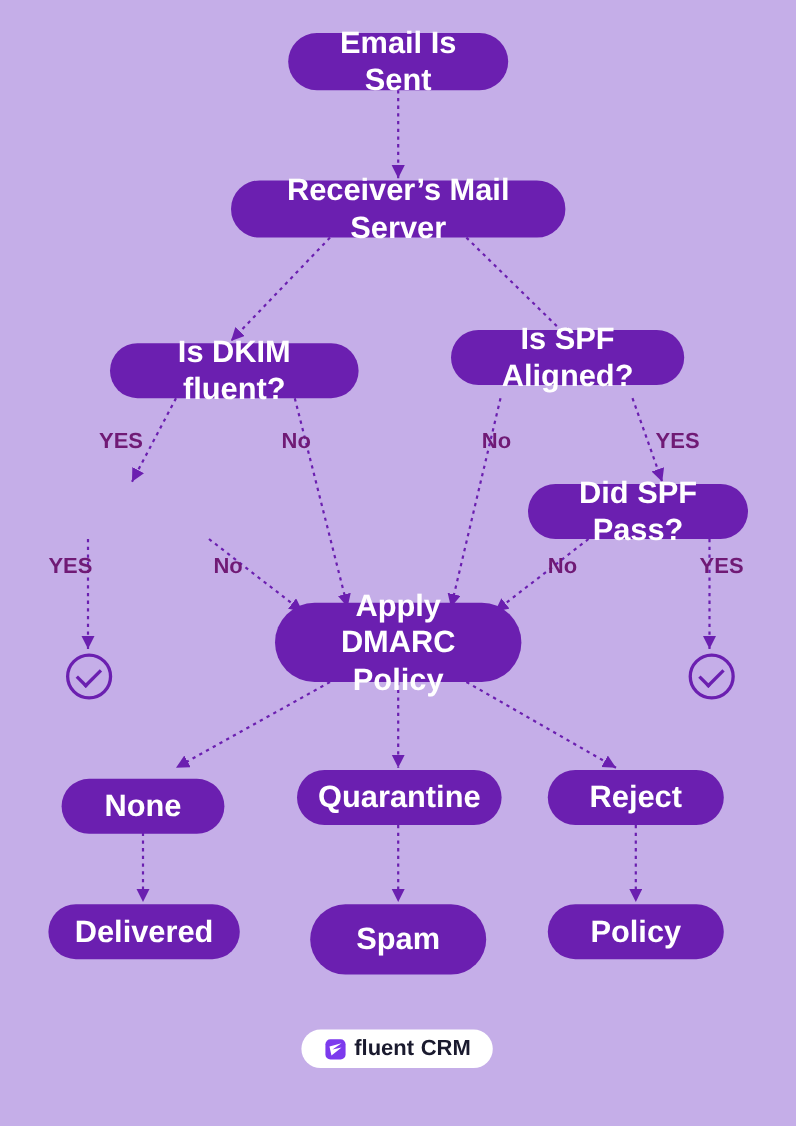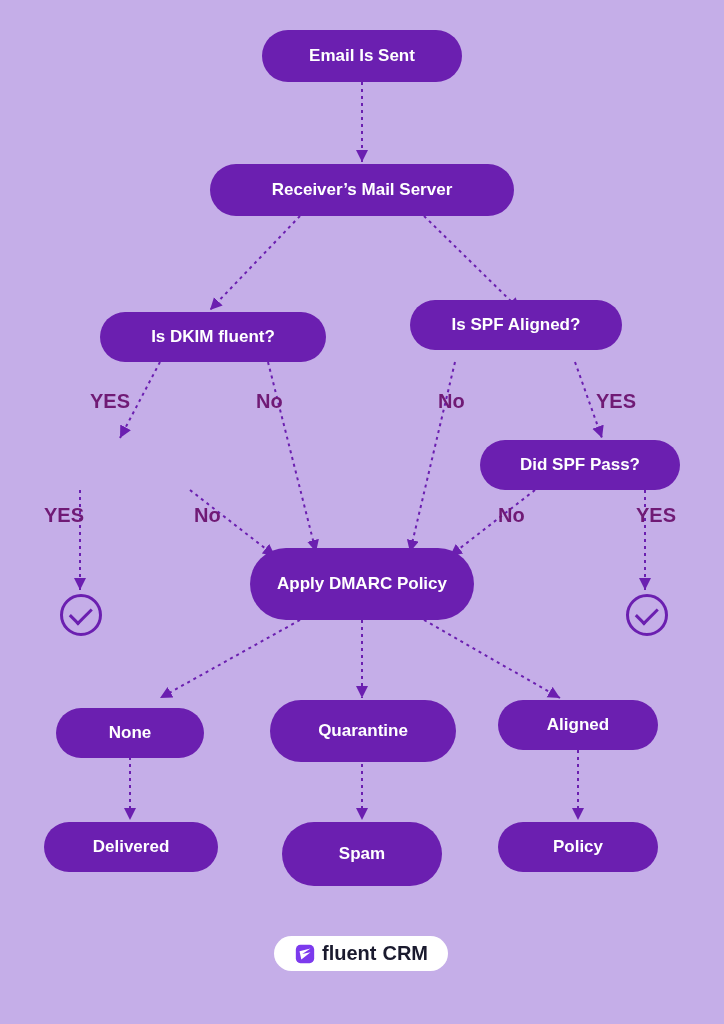--- a/index.html
+++ b/index.html
@@ -20,21 +20,21 @@
     position: absolute;
     background: #6b1fb0;
     color: #ffffff;
     font-weight: 700;
     display: flex;
     align-items: center;
     justify-content: center;
     text-align: center;
     border-radius: 999px;
     line-height: 1.2;
-    font-size: 17px;
+    font-size: 28px;
     box-sizing: border-box;
     padding: 0 18px;
   }
   .label {
     position: absolute;
     color: #701a75;
     font-weight: 700;
     font-size: 20px;
   }
   .check {
@@ -147,22 +147,22 @@
   <div class="label" style="left:194px; top:504px;">No</div>
   <div class="label" style="left:498px; top:504px;">No</div>
   <div class="label" style="left:636px; top:504px;">YES</div>
 
   <div class="check" style="left:60px; top:594px;"></div>
   <div class="check" style="left:626px; top:594px;"></div>
 
   <div class="node" style="left:250px; top:548px; width:224px; height:72px; border-radius:36px;">Apply DMARC Policy</div>
 
   <div class="node" style="left:56px; top:708px; width:148px; height:50px;text-align:right;">None</div>
-  <div class="node" style="left:270px; top:700px; width:186px; height:62px;text-align:center;">Quarantine</div>
-  <div class="node" style="left:498px; top:700px; width:160px; height:50px;">Aligned</div>
+  <div class="node" style="left:270px; top:700px; width:186px; height:50px;text-align:center;">Quarantine</div>
+  <div class="node" style="left:498px; top:700px; width:160px; height:50px;">Reject</div>
 
   <div class="node" style="left:44px; top:822px; width:174px; height:50px;">Delivered</div>
   <div class="node" style="left:282px; top:822px; width:160px; height:64px;text-align:center;">Spam</div>
   <div class="node" style="left:498px; top:822px; width:160px; height:50px;">Policy</div>
 
   <div class="logo-pill" style="left:274px; top:936px;">
     <svg width="22" height="22" viewBox="0 0 24 24">
       <rect x="2" y="2" width="20" height="20" rx="5" fill="#7c3aed"></rect>
       <path d="M6 9 L18 6 L9 12 L18 10 L8 18 Z" fill="#ffffff"></path>
     </svg>

